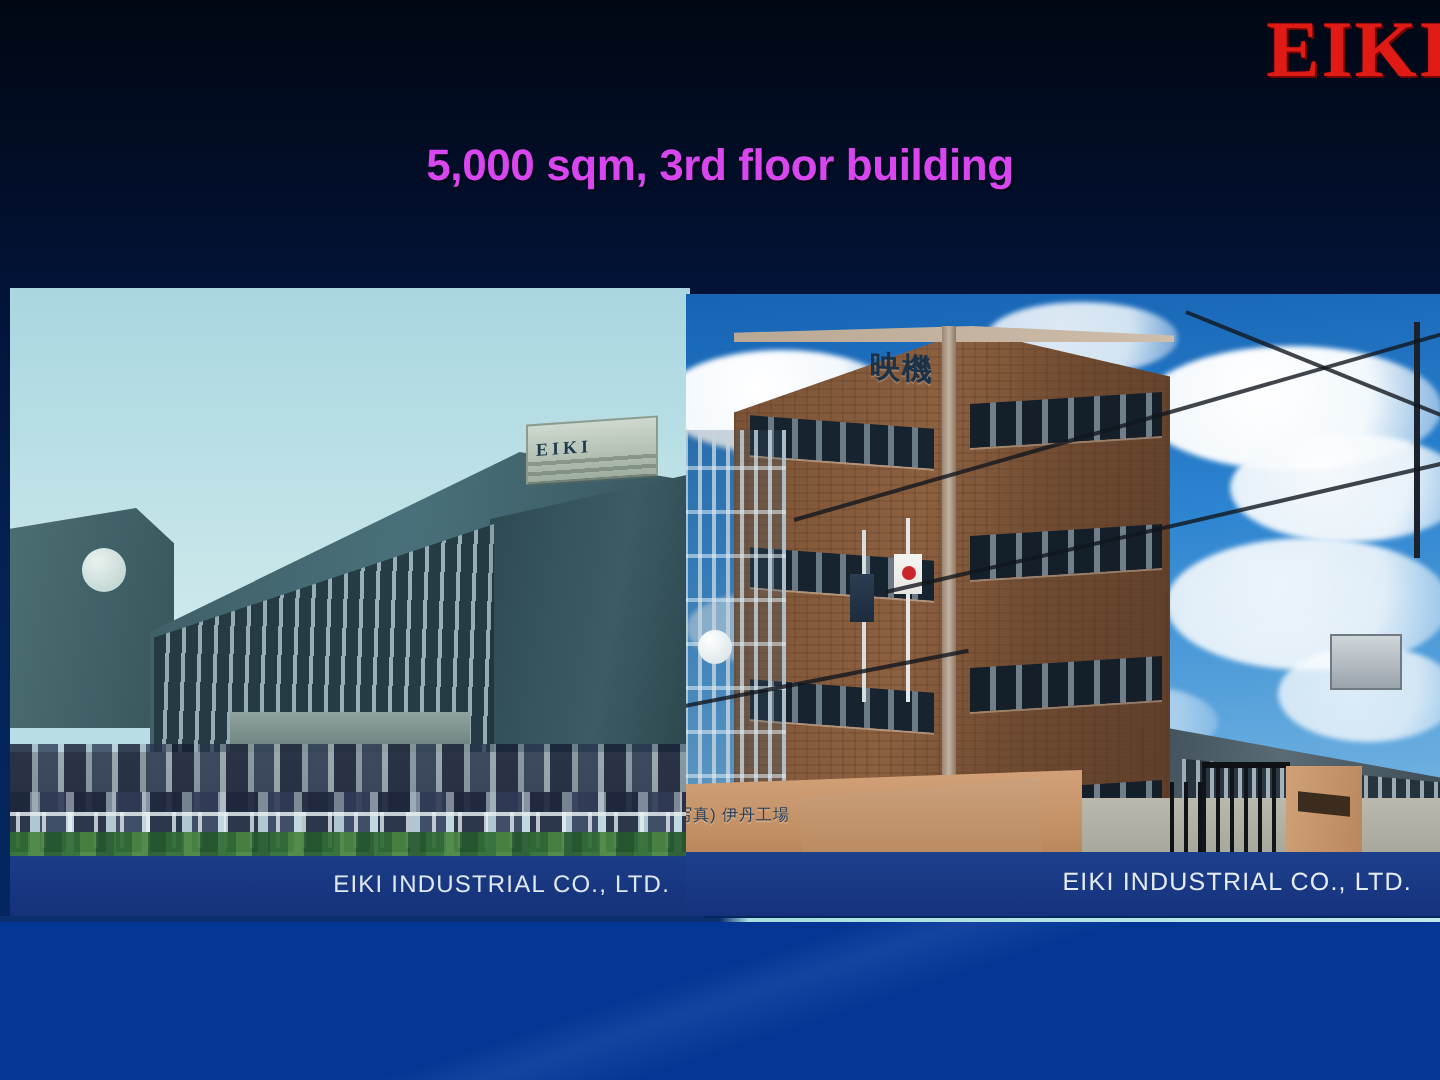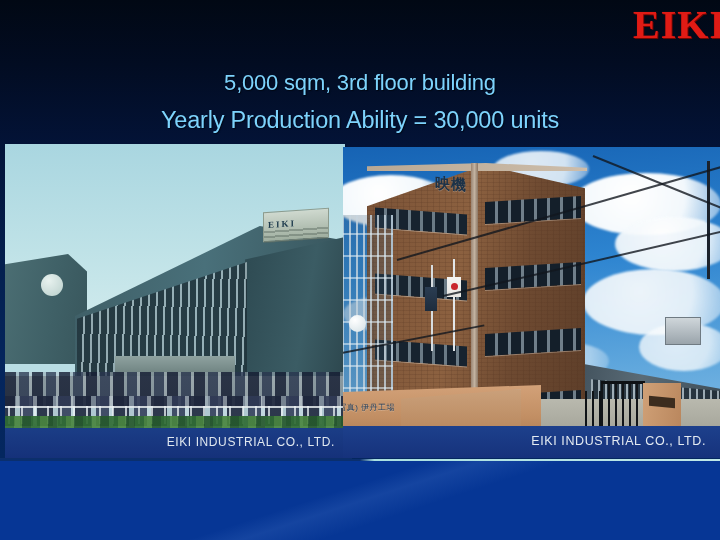--- a/index.html
+++ b/index.html
@@ -49,22 +49,22 @@
     line-height:42px;
     white-space:nowrap;
   }
 
   
   .title-block {
     position:absolute; left:0; top:68px; width:720px;
     text-align:center;
   }
   .title-line {
-    color:#7dd3fc;
-    font-weight:normal;
+    color:#d946ef;
+    font-weight:bold;
     letter-spacing:-0.2px;
     text-shadow:1px 1px 1px rgba(0,0,0,0.55);
     white-space:nowrap;
   }
   .title-line.l1 { font-size:22px; line-height:30px; }
   .title-line.l2 { font-size:23.5px; line-height:32px; margin-top:6px; }
 
   
   .photo { position:absolute; overflow:hidden; }
 
@@ -416,21 +416,20 @@
   <div class="bg-bottom">
     <div class="bg-bottom-sweep"></div>
   </div>
   <div class="hairline-left"></div>
   <div class="bottom-hairline"></div>
 
   <div class="logo">EIKI</div>
 
   <div class="title-block">
     <div class="title-line l1">5,000 sqm, 3rd floor building</div>
-    <div class="title-line l2">Yearly Production Ability = 30,000 units</div>
   </div>
 
   <div class="photo photo-left">
     <div class="pl-sky"></div>
     <div class="pl-bldgA"></div>
     <div class="pl-dish"></div>
     <div class="pl-poles"></div>
     <div class="pl-main"></div>
     <div class="pl-main-end"></div>
     <div class="pl-main-facade"></div>

